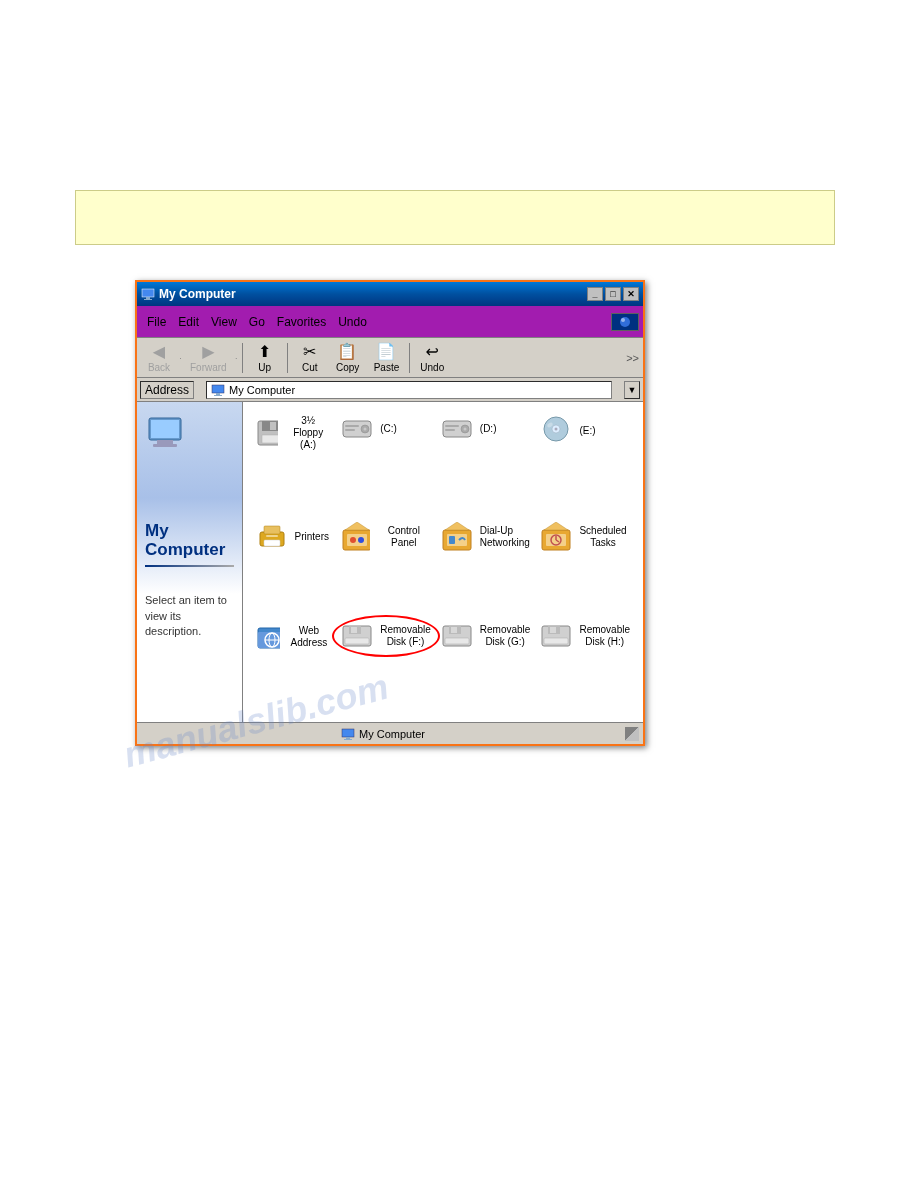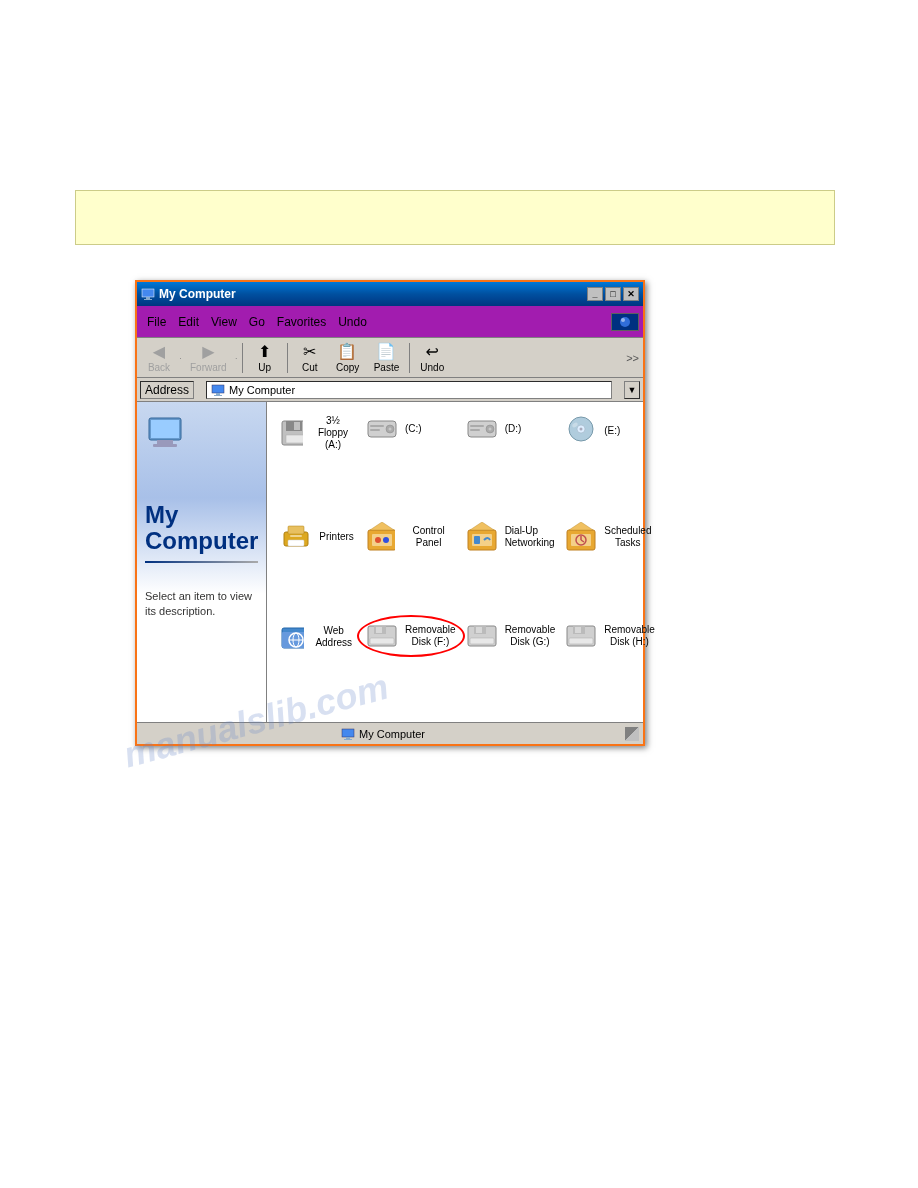--- a/index.html
+++ b/index.html
@@ -187,25 +187,25 @@
     
     .left-panel {
       width: 155px;
       background: linear-gradient(to bottom, #c8d8f0 0%, #a8c0e8 30%, #ffffff 60%);
       border-right: 1px solid #808080;
       padding: 10px 8px;
       display: flex;
       flex-direction: column;
     }
     .left-panel-title {
-      font-size: 24px;
+      font-size: 17px;
       font-weight: bold;
       color: #003080;
       line-height: 1.1;
-      margin-top: 50px;
+      margin-top: 70px;
     }
     .left-panel-divider {
       width: 100%;
       height: 2px;
       background: linear-gradient(to right, #003080, #aaa);
       margin: 6px 0;
     }
     .left-panel-desc {
       font-size: 11px;
       color: #333;

